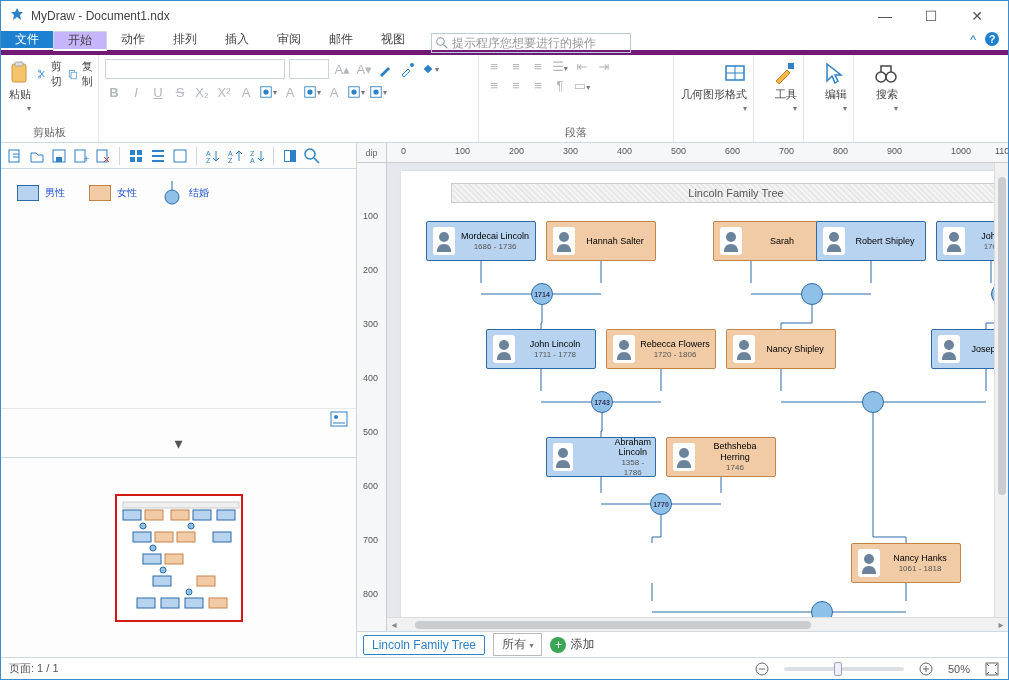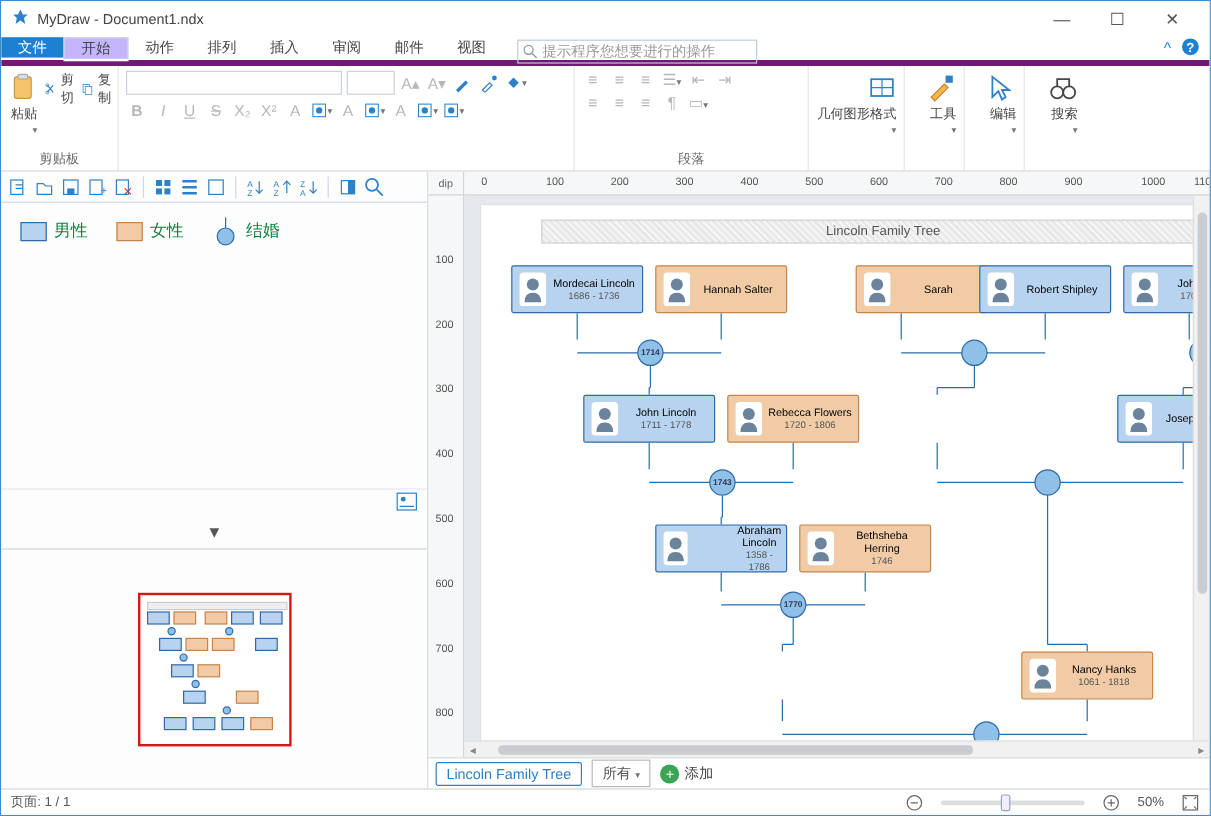--- a/index.html
+++ b/index.html
@@ -24,21 +24,21 @@
 .smallrow div { display: flex; align-items: center; gap: 4px; }
 .fontarea { display: flex; flex-direction: column; gap: 4px; }
 .fontarea .row { display: flex; gap: 4px; align-items: center; }
 .fakeinput { border: 1px solid #ccd3da; height: 20px; background: #fff; }
 .disabled-icon { color: #b3b8bd; font-size: 13px; width: 18px; text-align: center; }
 .enabled-icon { width: 18px; height: 18px; display: inline-flex; align-items: center; justify-content: center; }
 .workarea { flex: 1; display: flex; overflow: hidden; }
 .leftpanel { width: 356px; border-right: 1px solid #d0d7de; display: flex; flex-direction: column; background: #fdfdfd; }
 .lp-toolbar { height: 26px; border-bottom: 1px solid #d0d7de; display: flex; align-items: center; gap: 6px; padding: 0 6px; }
 .lp-toolbar svg, .lp-toolbar .ico { width: 16px; height: 16px; }
-.legend { padding: 12px 16px; display: flex; gap: 24px; font-size: 14px; color: #15803d; align-items: center; }
+.legend { padding: 12px 16px; display: flex; gap: 24px; font-size: 10px; color: #1d4ed8; align-items: center; }
 .legend .item { display: flex; align-items: center; gap: 6px; }
 .legend .swatch { width: 22px; height: 16px; border: 1px solid #2d6aa8; }
 .thumbpanel { margin-top: auto; height: 200px; border-top: 1px solid #d0d7de; position: relative; display: flex; align-items: center; justify-content: center; }
 .thumb { width: 128px; height: 128px; border: 2px solid #d31818; position: relative; background: #fff; }
 .canvas-area { flex: 1; display: flex; flex-direction: column; overflow: hidden; }
 .canvas-area .rulers-row { display: flex; height: 20px; }
 .canvas-area .corner { width: 30px; border-right: 1px solid #ccc; border-bottom: 1px solid #ccc; font-size: 9px; color: #666; display: flex; align-items: center; justify-content: center; background: #f6f7f8; }
 .ruler-h { flex: 1; background: #f6f7f8; border-bottom: 1px solid #ccc; position: relative; font-size: 9px; color: #555; overflow: hidden; }
 .ruler-h span { position: absolute; top: 3px; }
 .canvas-body { flex: 1; display: flex; overflow: hidden; }
@@ -570,20 +570,31 @@
                 <svg width="18" height="22" viewBox="0 0 18 22">
                   <circle cx="9" cy="7" r="5" fill="#6b839b"></circle>
                   <path d="M2 22 Q2 14 9 14 Q16 14 16 22 Z" fill="#6b839b"></path>
                 </svg>
               </div>
               <div class="txt">
                 <div class="name">Rebecca Flowers</div>
                 <div class="dates">1720 - 1806</div>
               </div>
             </div>
+            <div class="node female" style="left: 325px; top: 158px;">
+              <div class="avatar">
+                <svg width="18" height="22" viewBox="0 0 18 22">
+                  <circle cx="9" cy="7" r="5" fill="#6b839b"></circle>
+                  <path d="M2 22 Q2 14 9 14 Q16 14 16 22 Z" fill="#6b839b"></path>
+                </svg>
+              </div>
+              <div class="txt">
+                <div class="name">Nancy Shipley</div>
+              </div>
+            </div>
             <div class="node male" style="left: 530px; top: 158px;">
               <div class="avatar">
                 <svg width="18" height="22" viewBox="0 0 18 22">
                   <circle cx="9" cy="7" r="5" fill="#6b839b"></circle>
                   <path d="M2 22 Q2 14 9 14 Q16 14 16 22 Z" fill="#6b839b"></path>
                 </svg>
               </div>
               <div class="txt">
                 <div class="name">Joseph Hanks</div>
               </div>

